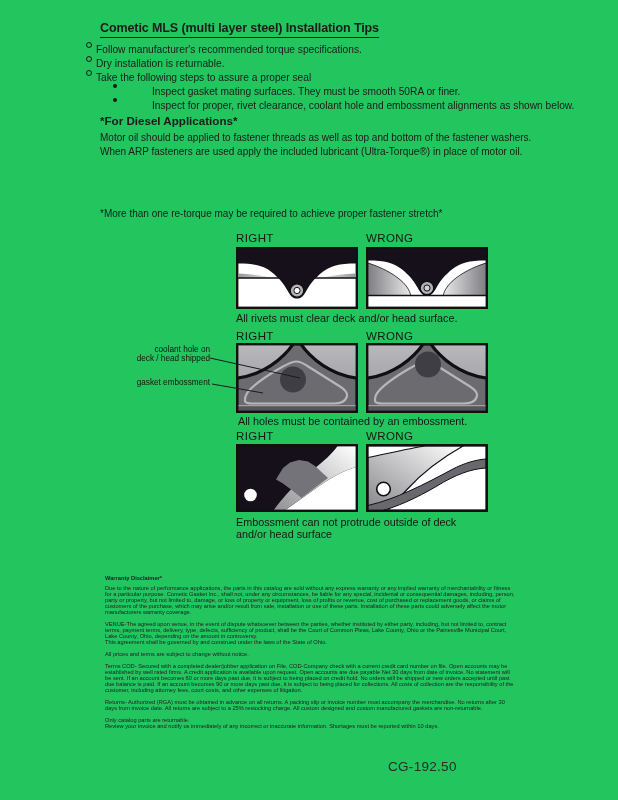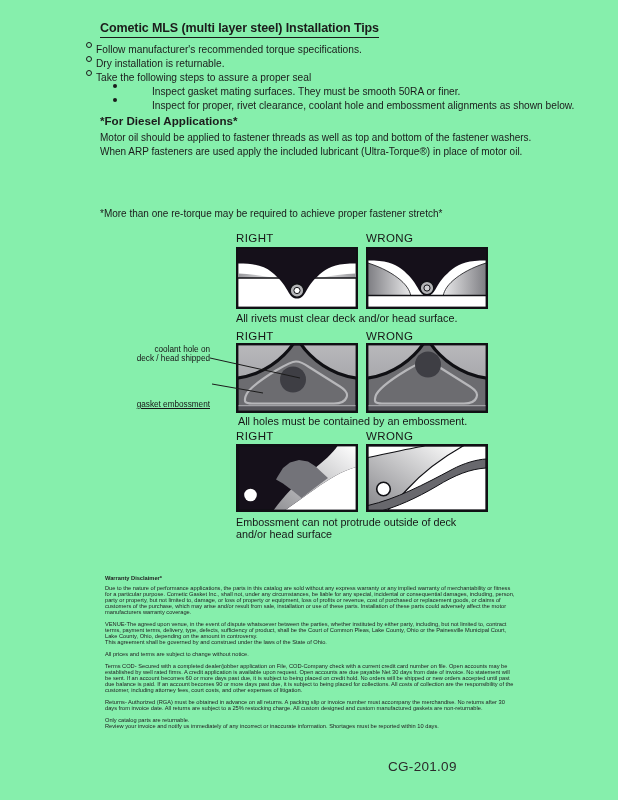--- a/index.html
+++ b/index.html
@@ -1,17 +1,17 @@
 <!DOCTYPE html>
 <html><head>
 <meta charset="utf-8">
 <style>
   html,body{margin:0;padding:0;background:#ffffff;}
   .page{
-    position:relative;width:618px;height:800px;background:#86efac;
+    position:relative;width:618px;height:800px;background:#22c55e;
     font-family:"Liberation Sans", sans-serif;color:#1b1b1b;overflow:hidden;
   }
   .abs{position:absolute;}
   .title{
     left:100px;top:21px;font-size:12.5px;font-weight:bold;letter-spacing:-0.1px;
     border-bottom:1.6px solid #1b1b1b;padding-bottom:2px;display:inline-block;
   }
   .bullets{left:86px;top:43px;font-size:10.2px;line-height:14px;white-space:nowrap;}
   .b-row{display:flex;align-items:flex-start;}
   .sub{margin-left:27px;gap:31px;}
@@ -117,21 +117,21 @@
 
   <div class="abs cap" style="left:236px;top:312px;">All rivets must clear deck and/or head surface.</div>
 
   <div class="abs dlabel" style="left:236px;top:330px;">RIGHT</div>
   <div class="abs dlabel" style="left:366px;top:330px;">WRONG</div>
 
   <div class="abs ann" style="top:345px;">
     <div>coolant hole on</div>
     <div>deck / head shipped</div>
   </div>
-  <div class="abs ann" style="top:400px;text-decoration:underline;">gasket embossment</div>
+  <div class="abs ann" style="top:378px;">gasket embossment</div>
 
   <div class="abs dbox" style="left:236px;top:343px;height:70px;">
     <svg viewBox="0 0 122 70">
       <defs>
         <linearGradient id="g2b" x1="0" y1="1" x2="0" y2="0">
             <stop offset="0" stop-color="#a8a8ac"></stop>
             <stop offset="1" stop-color="#f4f4f5"></stop>
           </linearGradient>
       </defs>
       <rect x="1.2" y="1.2" width="119.6" height="67.6" fill="#6c6c70" stroke="#101014" stroke-width="2.4"></rect>
@@ -211,15 +211,15 @@
     <p class="lg gap">Due to the nature of performance applications, the parts in this catalog are sold without any express warranty or any implied warranty of merchantability or fitness for a particular purpose.  Cometic Gasket Inc., shall not, under any circumstances, be liable for any special, incidental or consequential damages, including, person, party or property, but not limited to, damage, or loss of property or equipment, loss of profits or revenue, cost of purchased or replacement goods, or claims of customers of the purchase, which may arise and/or result from sale, installation or use of these parts.  Installation of these parts could adversely affect the motor manufacturers warranty coverage.</p>
     <p class="lg">VENUE-The agreed upon venue, in the event of dispute whatsoever between the parties, whether instituted by either party, including, but not limited to, contract terms, payment terms, delivery, type, defects, sufficiency of product, shall be the Court of Common Pleas, Lake County, Ohio or the Painesville Municipal Court, Lake County, Ohio, depending on the amount in controversy.</p>
     <p class="lg gap">This agreement shall be governed by and construed under the laws of the State of Ohio.</p>
     <p class="lg gap">All prices and terms are subject to change without notice.</p>
     <p class="lg gap">Terms COD- Secured with a completed dealer/jobber application on File, COD-Company check with a current credit card number on file.  Open accounts may be established by well rated firms.  A credit application is available upon request.  Open accounts are due payable Net 30 days from date of invoice.  No statement will be sent.  If an account becomes 60 or more days past due, it is subject to being placed on credit hold.  No orders will be shipped or new orders accepted until past due balance is paid.  If an account becomes 90 or more days past due, it is subject to being placed for collections.  All costs of collection are the responsibility of the customer, including attorney fees, court costs, and other expenses of litigation.</p>
     <p class="lg gap">Returns- Authorized (RGA) must be obtained in advance on all returns.  A packing slip or invoice number must accompany the merchandise.  No returns after 30 days from invoice date.  All returns are subject to a 25% restocking charge.  All custom designed and custom manufactured gaskets are non-returnable.</p>
     <p class="lg">Only catalog parts are returnable.</p>
     <p class="lg">Review your invoice and notify us immediately of any incorrect or inaccurate information.  Shortages must be reported within 10 days.</p>
   </div>
 
-  <div class="abs footer-code">CG-201.09</div>
+  <div class="abs footer-code">CG-192.50</div>
 
 </div>
 
 </body></html>

